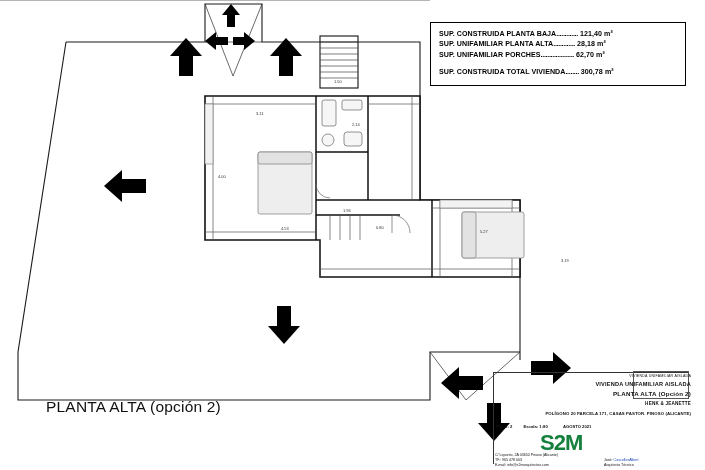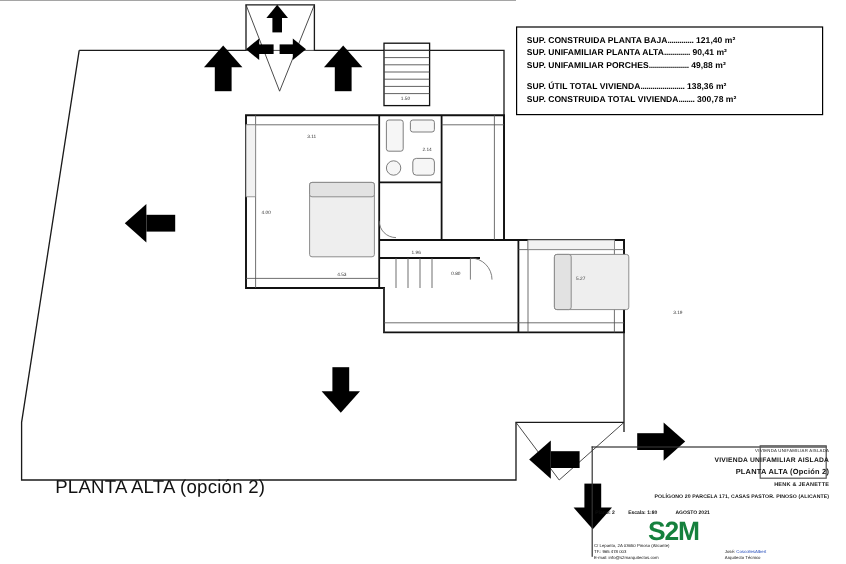--- a/index.html
+++ b/index.html
@@ -280,29 +280,26 @@
   <div class="arrow down" style="left:478px;top:403px;width:32px;height:40px;">
       <span class="shaft"></span>
       <span class="head"></span>
     </div>
 
   <div id="summary">
     <div class="row">
       <span>SUP. CONSTRUIDA PLANTA BAJA</span><span class="dots">.............</span> <span>121,40 m²</span>
     </div>
     <div class="row">
-      <span>SUP. UNIFAMILIAR PLANTA ALTA</span><span class="dots">.............</span> <span>90,41 m²</span>
+      <span>SUP. UNIFAMILIAR PLANTA ALTA</span><span class="dots">.............</span> <span>28,18 m²</span>
     </div>
     <div class="row">
-      <span>SUP. UNIFAMILIAR PORCHES</span><span class="dots">....................</span> <span>49,88 m²</span>
+      <span>SUP. UNIFAMILIAR PORCHES</span><span class="dots">....................</span> <span>62,70 m²</span>
     </div>
     <div class="gap"></div>
-    <div class="row">
-      <span>SUP. ÚTIL TOTAL VIVIENDA</span><span class="dots">......................</span> <span>138,36 m²</span>
-    </div>
     <div class="row">
       <span>SUP. CONSTRUIDA TOTAL VIVIENDA</span><span class="dots">........</span> <span>300,78 m²</span>
     </div>
   </div>
 
   <div id="plan-title">PLANTA ALTA (opción 2)</div>
 
   <div id="titleblock"></div>
   <div id="tb-logo-box"></div>
 

